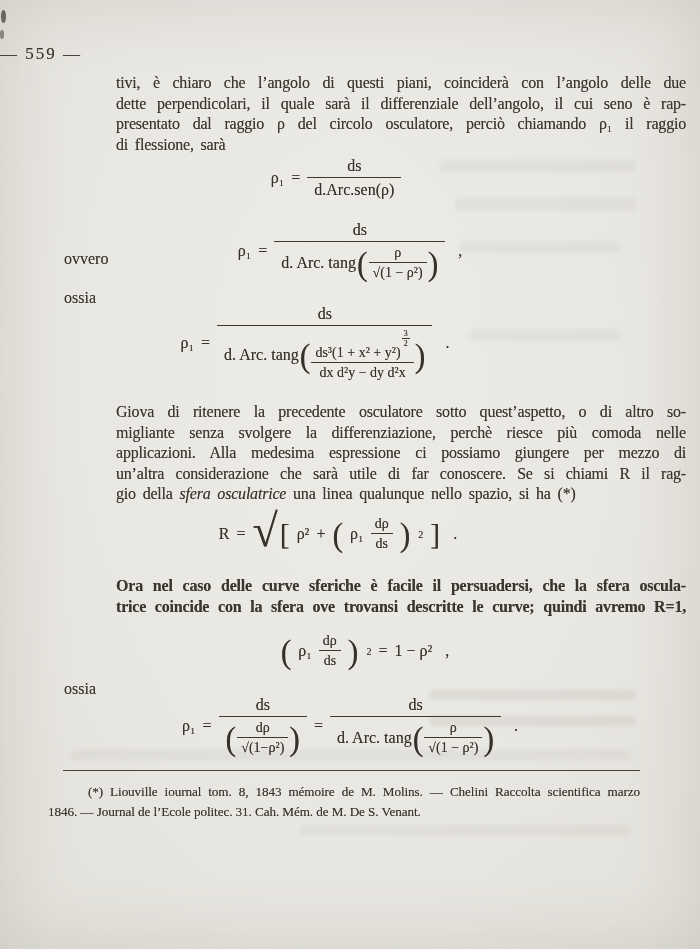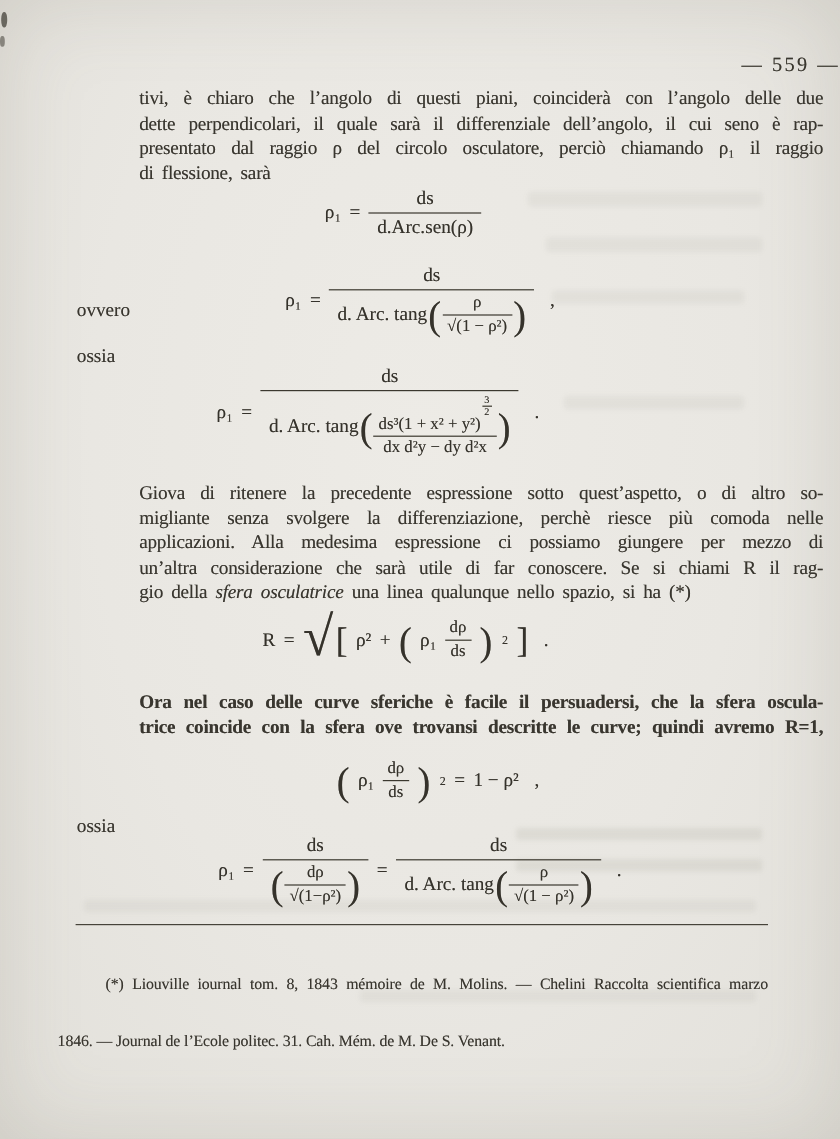--- a/index.html
+++ b/index.html
@@ -11,21 +11,21 @@
     background: radial-gradient(ellipse at 50% 38%, #edebe6 0%, #e9e7e2 55%, #e2e0da 100%);
     box-shadow: inset 0 0 70px rgba(115,110,95,0.18);
     overflow: hidden;
     font-family: "Liberation Serif", serif;
     color: #39362f;
     text-shadow: 0 0 0.35px rgba(57,54,47,0.55);
   }
   .abs { position: absolute; }
   
   .pagenum {
-    left: 0; width: 700px; text-align: right;
+    left: 0; width: 700px; text-align: left;
     font-size: 17px; letter-spacing: 2px; color: #3a372f;
   }
   .para { left: 72px; width: 570px; font-size: 16px; letter-spacing: -0.2px; margin-left: 44px; }
   .tline {
     height: 20.6px; line-height: 20.6px;
     text-align: justify; text-align-last: justify; word-spacing: 1.5px;
     white-space: normal; overflow: visible;
   }
   .tline.last { text-align: right; text-align-last: left; word-spacing: 3px; }
   .it { font-style: italic; }
@@ -44,21 +44,21 @@
   .bk { font-size: 185%; font-weight: 400; line-height: 0; display: inline-block; }
   .bigsqrt { font-size: 46px; line-height: 0; font-weight: bold; margin-right: -5px; display: inline-block; transform: translateY(-3px); }
   .sup2 { font-size: 10px; vertical-align: 12px; margin-left: 1px; }
   .supfrac { display: inline-block; text-align: center; font-size: 8.5px; line-height: 1.1; vertical-align: 11px; margin-left: 1px; }
   .supfrac .st { display: block; border-bottom: 0.8px solid #3b382f; padding: 0 2px; }
   .supfrac .sb { display: block; }
   .punct { margin-left: 6px; }
   
   .footrule { left: 63px; top: 770px; width: 577px; height: 0; border-top: 1.6px solid #46433a; }
   .footnote { left: 48px; width: 592px; font-size: 13.2px; letter-spacing: -0.1px; }
-  .fline { height: 20px; line-height: 20px; margin-top: 28px; }
+  .fline { height: 20px; line-height: 20px; }
   .fline.first { text-indent: 40px; text-align: justify; text-align-last: justify; word-spacing: 2px; }
   
   .smudge { position: absolute; background: rgba(110,104,88,0.10); filter: blur(2.2px); border-radius: 3px; pointer-events: none; }
   .smudge.lite { background: rgba(110,104,88,0.065); }
   .speck { position: absolute; background: #45423a; filter: blur(0.6px); border-radius: 45%; pointer-events: none; }
 </style>
 </head>
 <body>
 
 <div id="page">
@@ -136,21 +136,21 @@
             </span>
             <span class="bp">)</span>
           </span>
         </span>
       </span>
       <span class="punct">.</span>
     </span>
   </div>
 
   <div class="abs para" style="top:402px;">
-    <div class="tline">Giova di ritenere la precedente espressione sotto quest’aspetto, o di altro so-</div>
+    <div class="tline">Giova di ritenere la precedente osculatore sotto quest’aspetto, o di altro so-</div>
     <div class="tline">migliante senza svolgere la differenziazione, perchè riesce più comoda nelle</div>
     <div class="tline">applicazioni. Alla medesima espressione ci possiamo giungere per mezzo di</div>
     <div class="tline">un’altra considerazione che sarà utile di far conoscere. Se si chiami R il rag-</div>
     <div class="tline last"><span>gio della </span><span class="it">sfera osculatrice</span><span> una linea qualunque nello spazio, si ha (*)</span></div>
   </div>
 
   <div class="abs formula" style="top:516px; margin-left:-12px;">
     <span class="frow">
       <span>R</span>
       <span>=</span>

